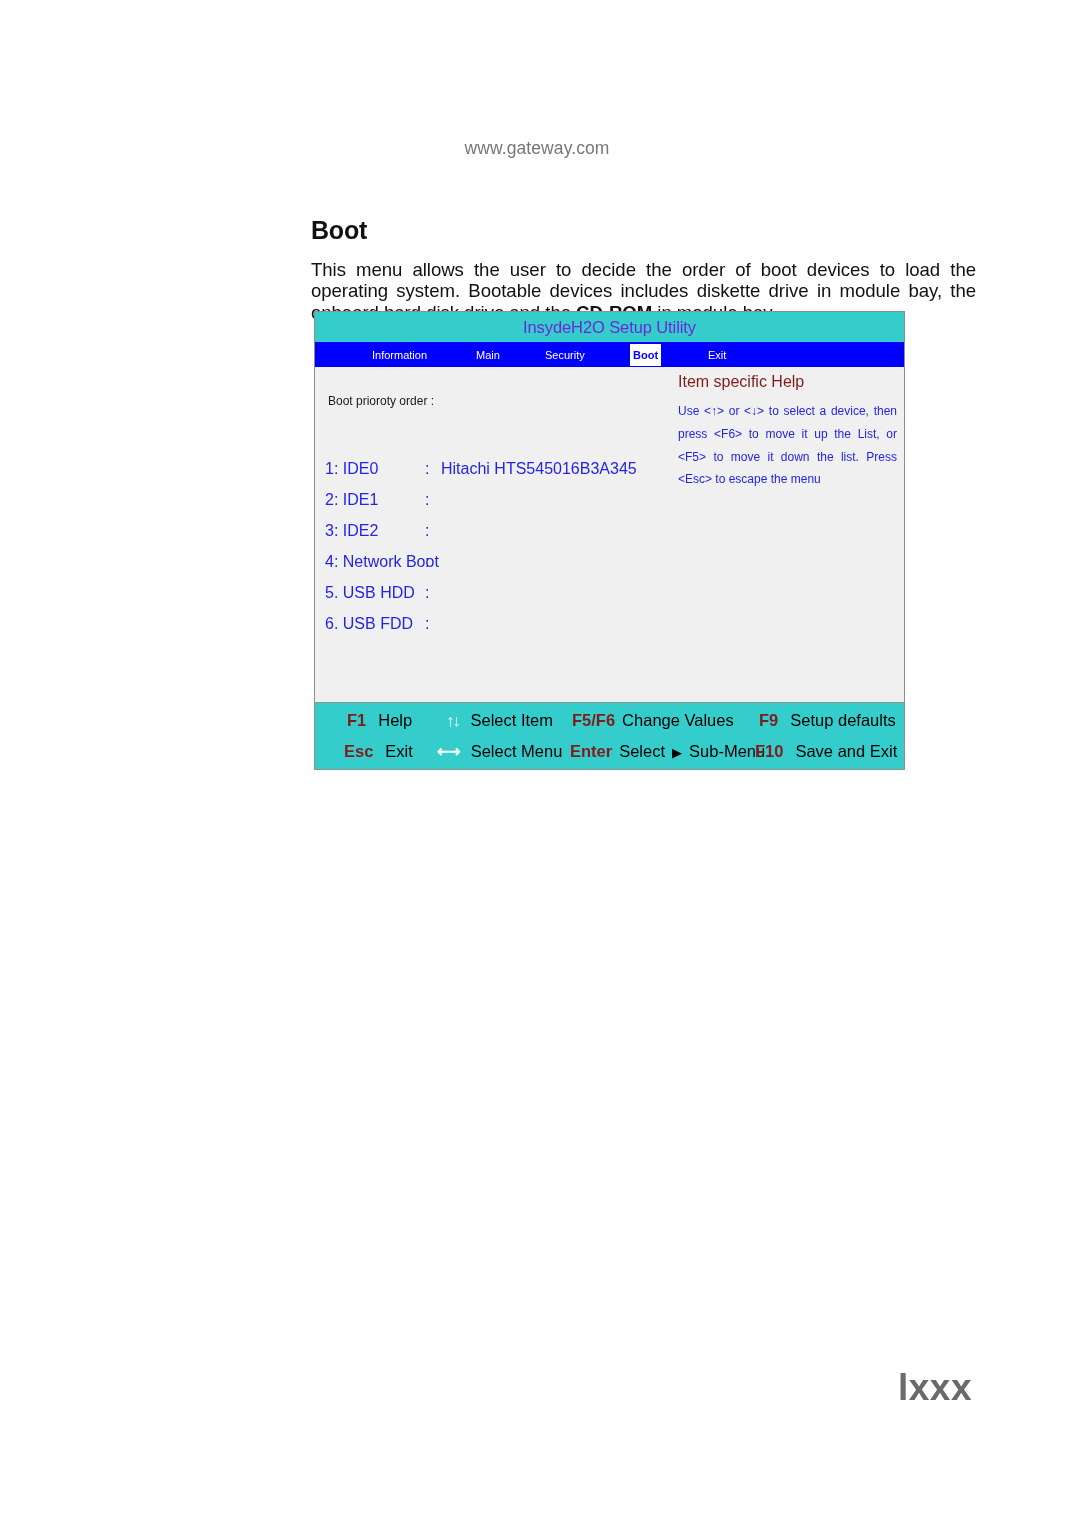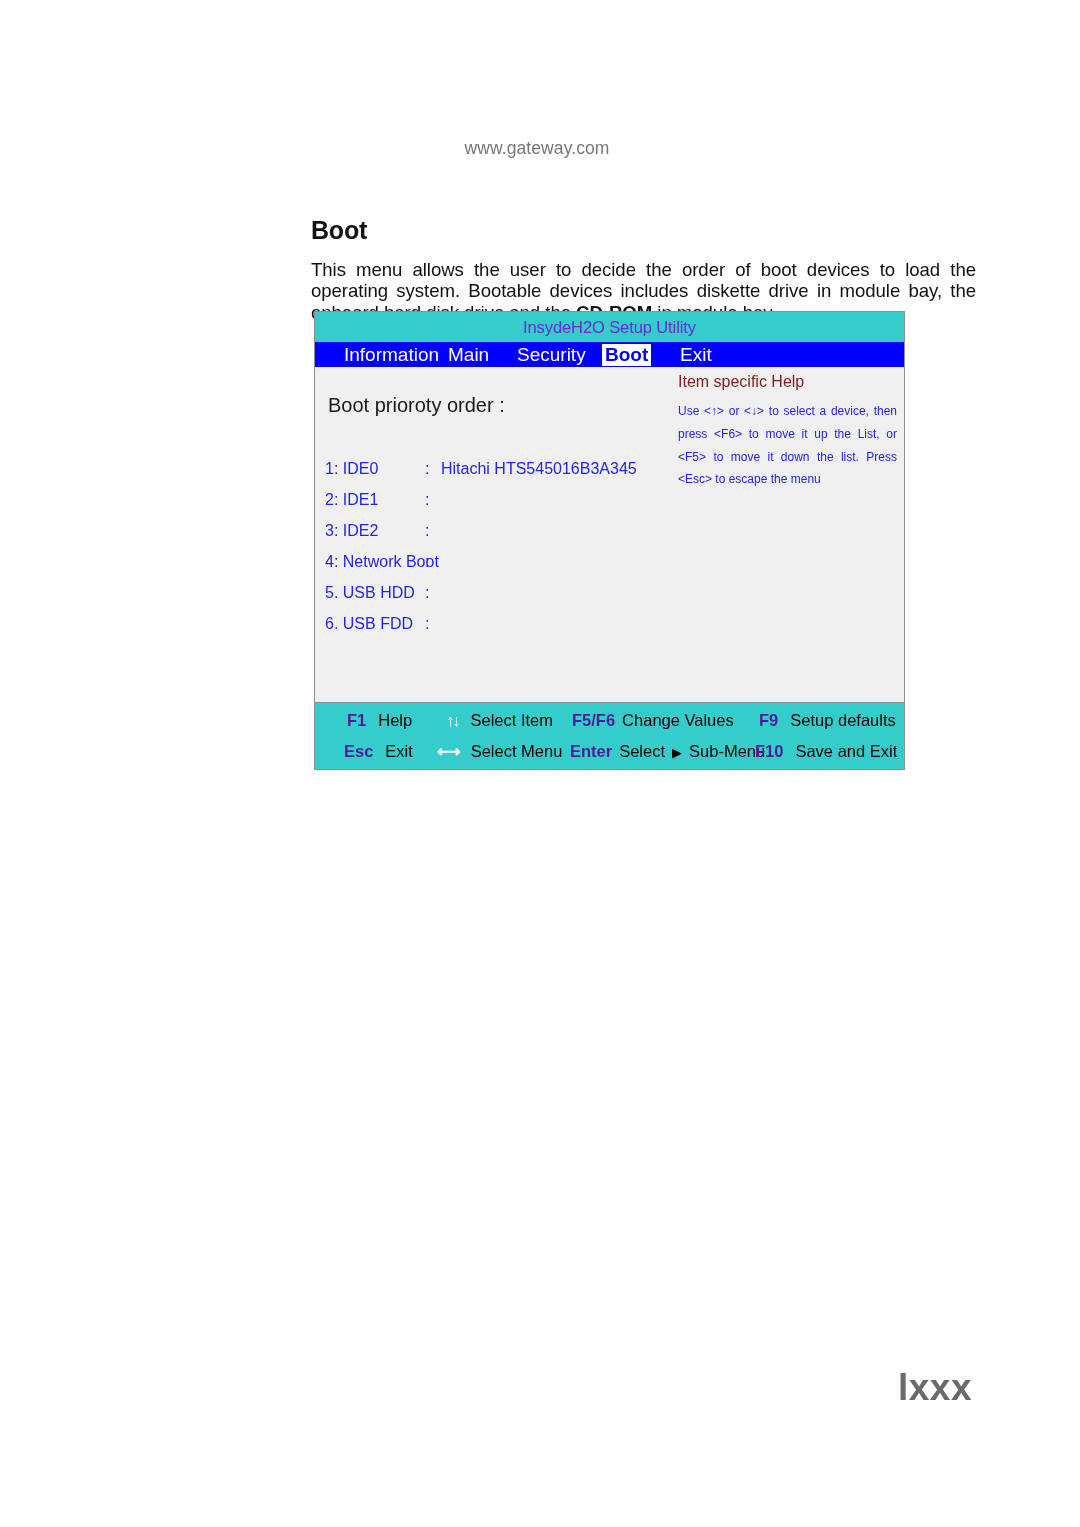--- a/index.html
+++ b/index.html
@@ -92,27 +92,28 @@
 
   .bios-menubar {
     height: 25px;
     background: #0000ff;
     flex: 0 0 auto;
     display: flex;
     align-items: center;
     position: relative;
   }
   .menu-tab {
-    font-size: 19px;
+    font-size: 11px;
     color: #ffffff;
     position: absolute;
     top: 2px;
     padding: 1px 3px;
     line-height: 20px;
     white-space: nowrap;
+    margin-left: 28px;
   }
   .menu-tab.t0 { left: 26px; }
   .menu-tab.t1 { left: 130px; }
   .menu-tab.t2 { left: 199px; }
   .menu-tab.t3 { left: 287px; }
   .menu-tab.t4 { left: 362px; }
   .menu-tab.selected {
     background: #ffffff;
     color: #0000ff;
     font-weight: bold;
@@ -121,21 +122,21 @@
   .bios-body {
     flex: 1 1 auto;
     position: relative;
     background: #f0f0f0;
   }
 
   .boot-order-label {
     position: absolute;
     left: 13px;
     top: 27px;
-    font-size: 20px;
+    font-size: 12px;
     color: #1a1a1a;
   }
 
   .boot-list {
     position: absolute;
     left: 10px;
     top: 86px;
     width: 330px;
   }
   .boot-item {
@@ -195,21 +196,21 @@
   }
   .fk-row.r0 { top: 2px; }
   .fk-row.r1 { top: 33px; }
   .fk {
     position: absolute;
     font-size: 16.5px;
     color: #000000;
     white-space: nowrap;
   }
   .fk .k {
-    color: #4c1d95;
+    color: #7f1d1d;
     font-weight: bold;
   }
   .fk .glyph {
     color: #ffffff;
     font-weight: bold;
     letter-spacing: -2px;
   }
   .fk .tri { color: #000000; font-size: 13px; }
 
   .fk.c0 { left: 32px; }

